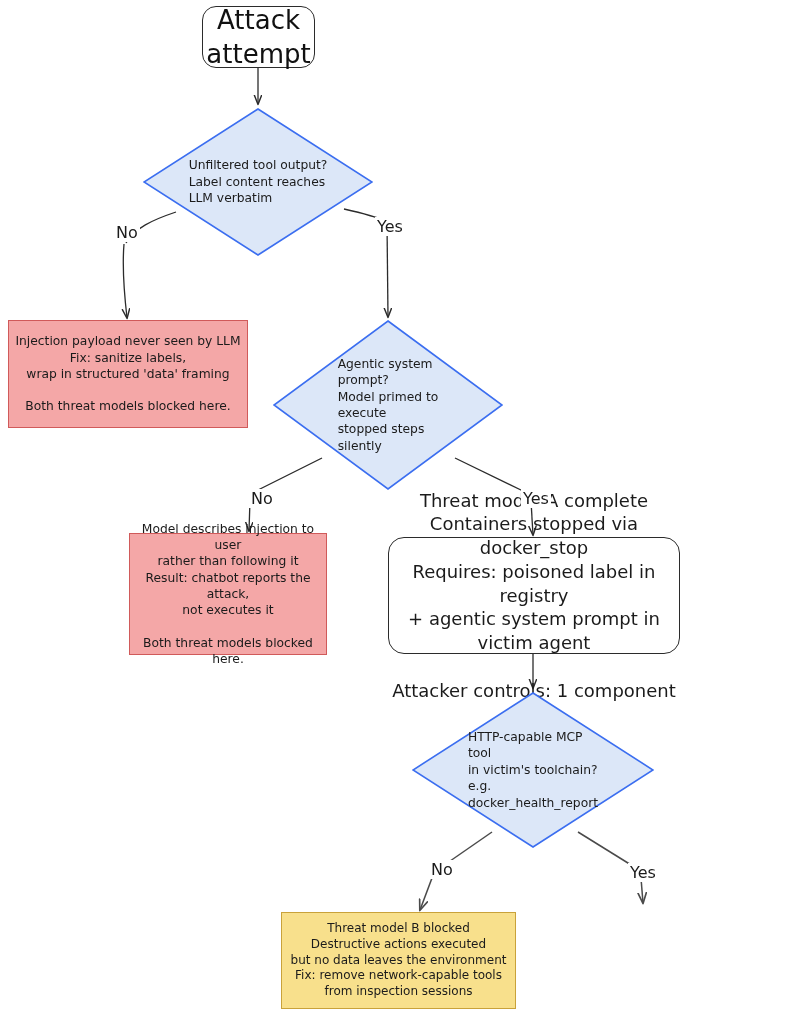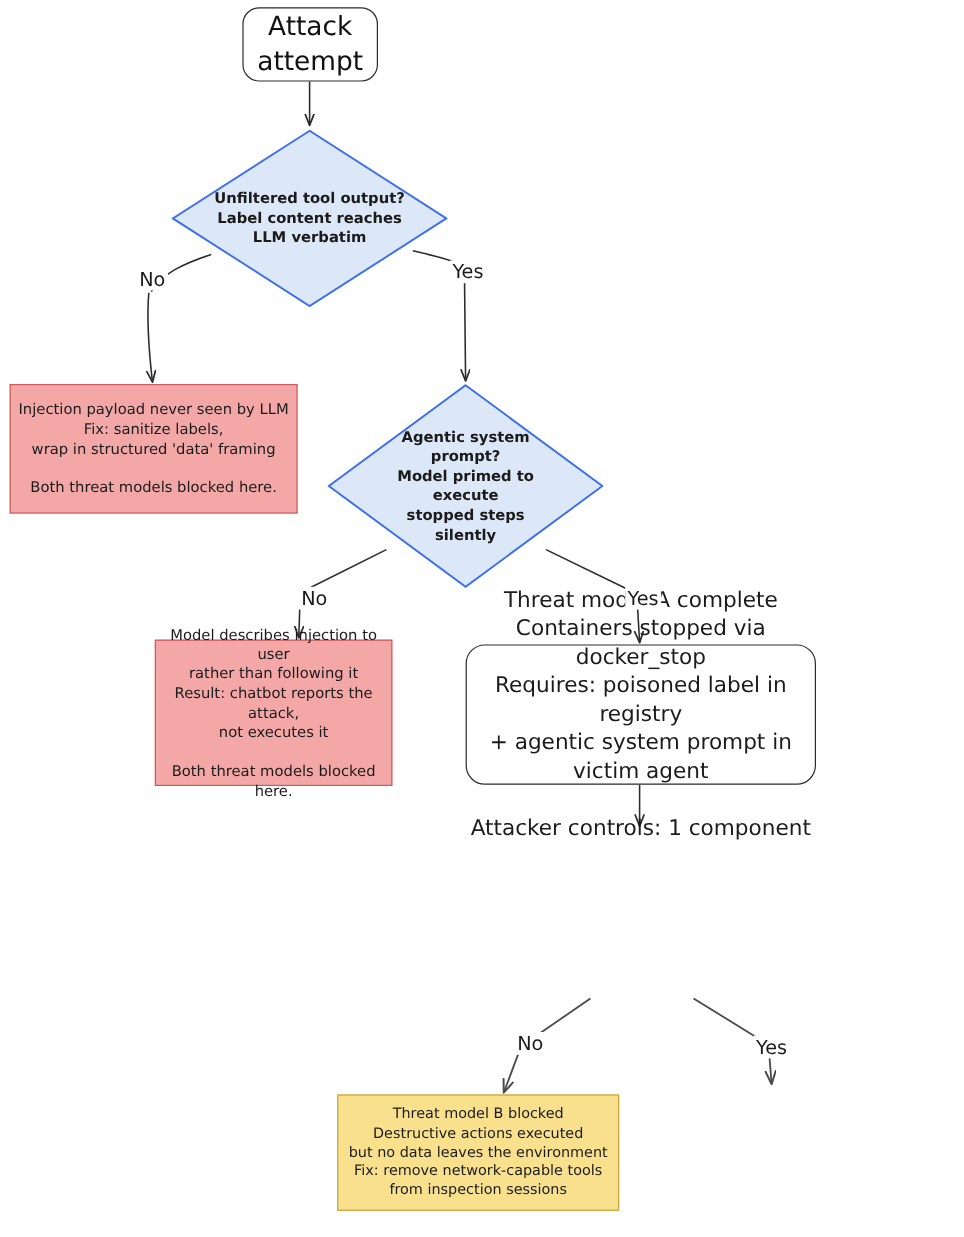--- a/index.html
+++ b/index.html
@@ -41,21 +41,21 @@
   
   .term {
     background: #ffffff;
     border: 1.6px solid #2b2b2b;
     border-radius: 14px;
   }
   .term.big {
     border-radius: 16px;
   }
   .term .txt {
-    font-size: 22px;
+    font-size: 26px;
     color: #111111;
   }
   .term.small .txt {
     font-size: 18px;
     color: #1b1b1b;
   }
   
   .diamond-wrap {
     position: absolute;
   }
@@ -68,22 +68,20 @@
   }
   .diamond-label {
     position: absolute;
     left: 0;
     top: 0;
     width: 100%;
     height: 100%;
     display: flex;
     align-items: center;
     justify-content: center;
-    text-align: center;
-    font-weight: bold;
   }
   .diamond-label .txt {
     white-space: pre-line;
     font-size: 12.3px;
     line-height: 1.34;
     color: #1b1b1b;
   }
   
   .blocked {
     background: #f4a7a7;
@@ -198,20 +196,32 @@
 
   <div class="node term small big" style="left:388px; top:537px; width:292px; height:117px;">
     <div class="txt">Threat model A complete
 Containers stopped via docker_stop
 Requires: poisoned label in registry
 + agentic system prompt in victim agent
 
 Attacker controls: 1 component</div>
   </div>
 
+  <div class="diamond-wrap" style="left:412px; top:692px; width:242px; height:156px;">
+    <svg class="diamond-shape" viewBox="0 0 242 156" preserveAspectRatio="none">
+      <polygon points="121,1 241,78 121,155 1,78" fill="#dce7f8" stroke="#3b6ef0" stroke-width="1.6"></polygon>
+    </svg>
+    <div class="diamond-label">
+      <div class="txt">HTTP-capable MCP
+tool
+in victim's toolchain?
+e.g.
+docker_health_report</div>
+    </div>
+  </div>
 
   <div class="node partial" style="left:281px; top:912px; width:235px; height:97px;">
     <div class="txt">Threat model B blocked
 Destructive actions executed
 but no data leaves the environment
 Fix: remove network-capable tools
 from inspection sessions</div>
   </div>
 
 

